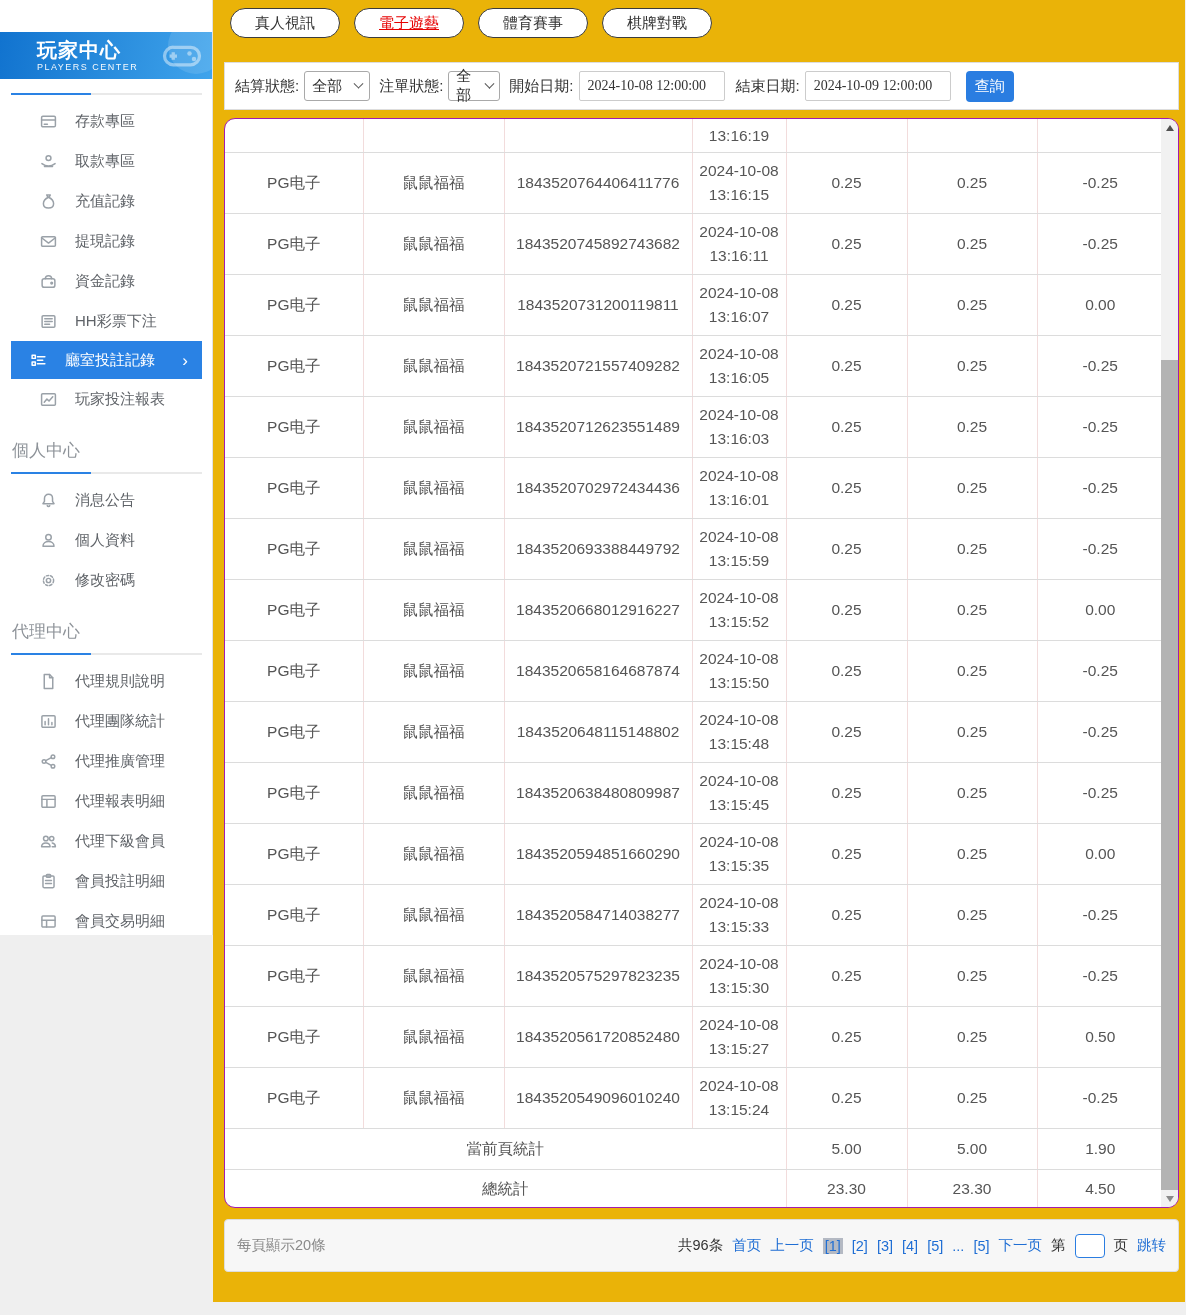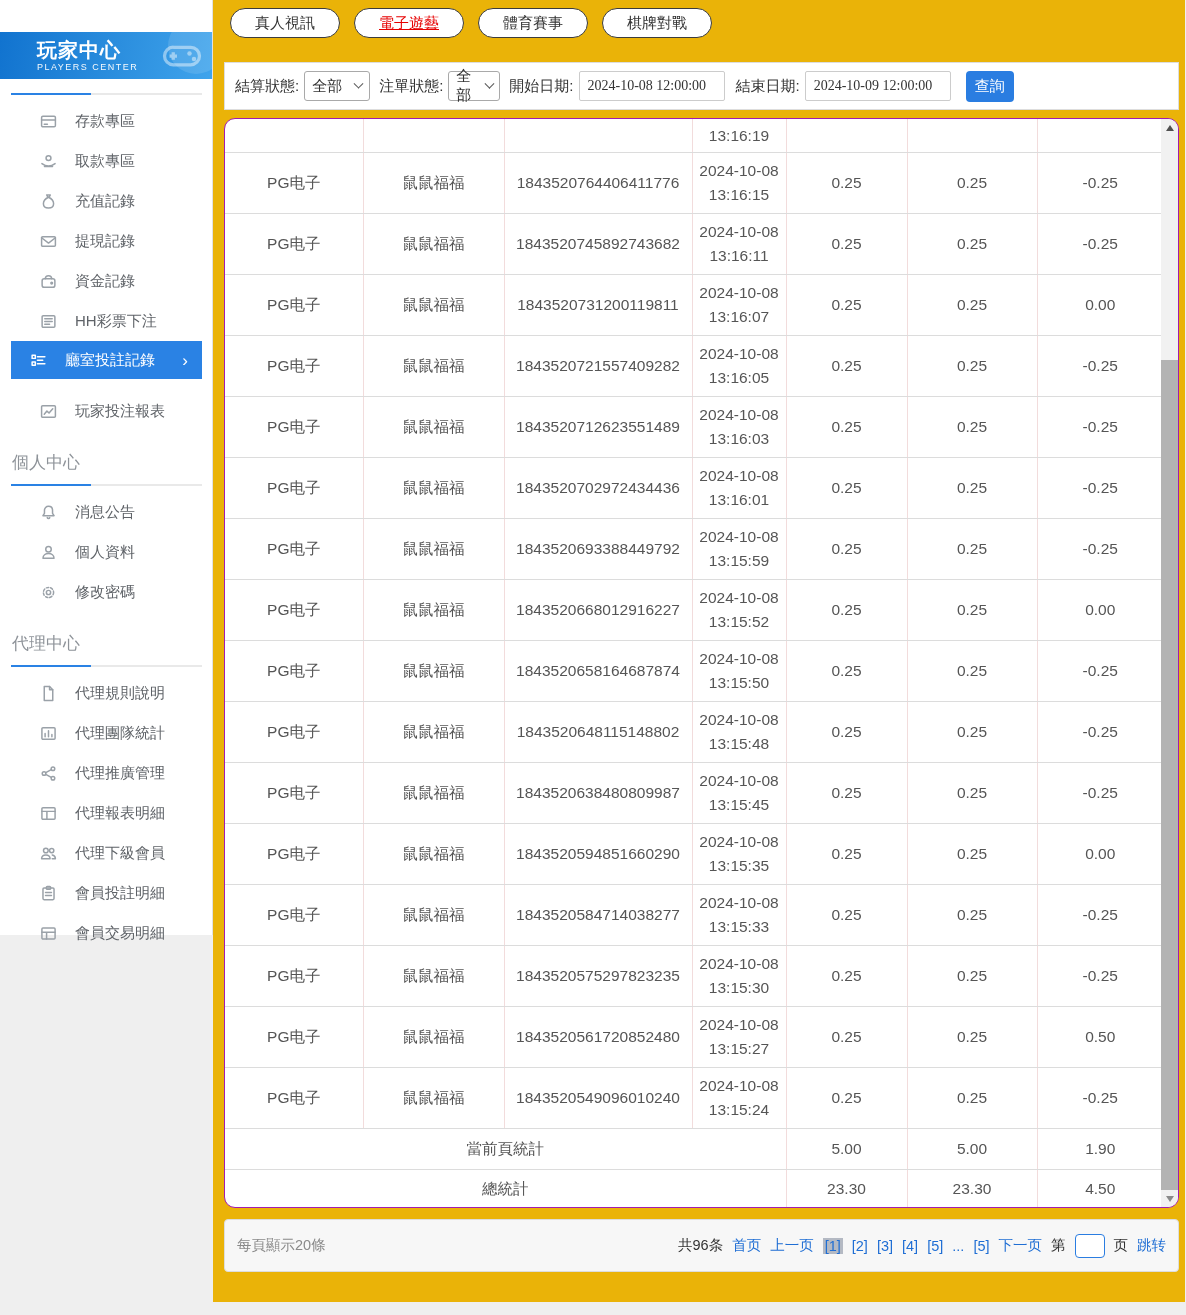--- a/index.html
+++ b/index.html
@@ -30,21 +30,21 @@
   .side-rule { height:2px; margin:0 10px 6px 11px; background:#e9e9e9; position:relative; }
   .side-rule::before { content:""; position:absolute; left:0; top:0; width:80px; height:2px; background:#2a82e4; }
 
   .side-item {
     display:flex; align-items:center; height:40px; padding-left:40px;
     font-size:15px; color:#5f6368; cursor:pointer; position:relative;
   }
   .side-item .icon { width:17px; height:17px; margin-right:18px; color:#9aa1a8; flex:0 0 17px; }
   .side-item .icon svg { width:17px; height:17px; stroke:currentColor; fill:none; stroke-width:1.4; stroke-linecap:round; stroke-linejoin:round; }
   .side-item.active {
-    background:#2a82e4; color:#fff; margin:0 10px 12px 11px; padding-left:19px; height:38px;
+    background:#2a82e4; color:#fff; margin:0 10px 0 11px; padding-left:19px; height:38px;
   }
   .side-item.active .icon { color:#fff; }
   .side-item .arrow { display:none; position:absolute; right:14px; font-size:17px; line-height:1; color:#fff; }
   .side-item.active .arrow { display:block; }
 
   
   .main { width:972px; background:#eab308; height:1302px; padding:8px 6px 0 11px; }
 
   .tabs { display:flex; gap:14px; margin-left:6px; }
   .tab {

